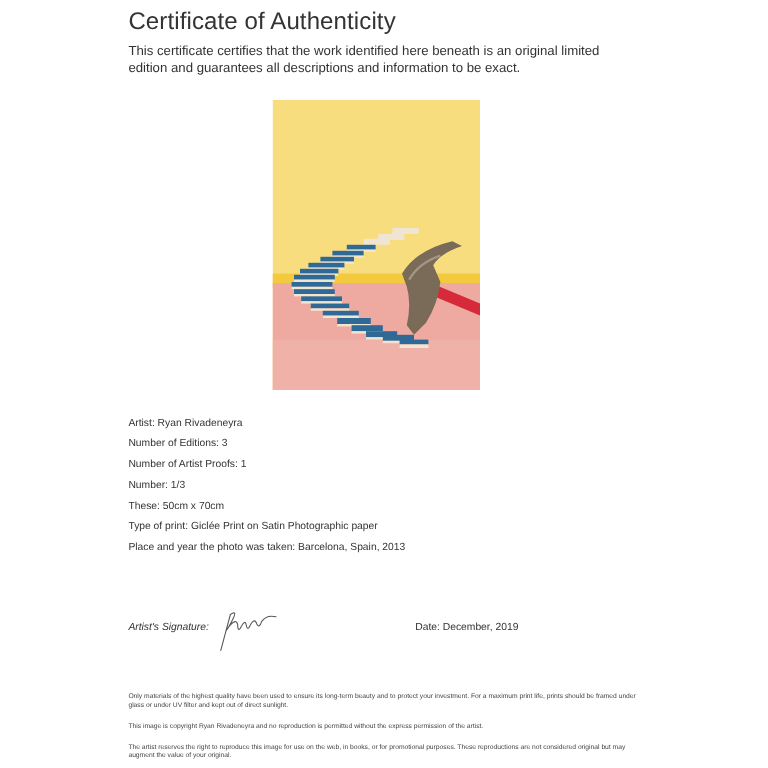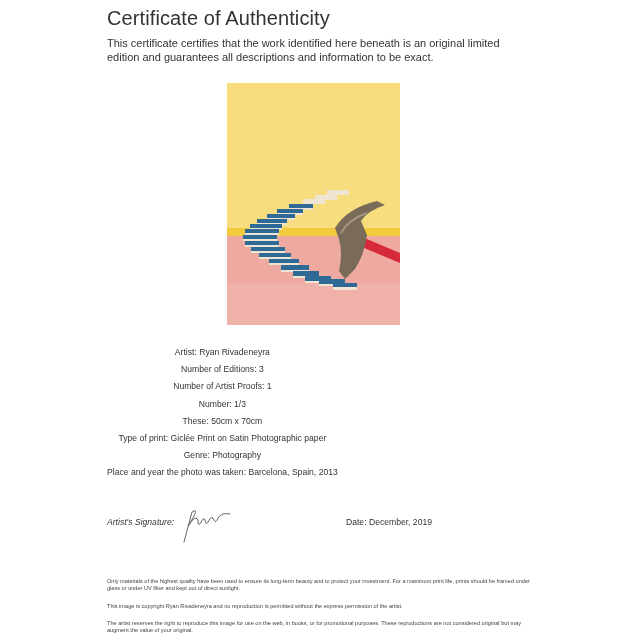--- a/index.html
+++ b/index.html
@@ -2,21 +2,21 @@
 <html><head>
   <meta charset="utf-8">
   <style>
     html, body { margin: 0; padding: 0; background: #ffffff; }
     body { width: 640px; height: 640px; position: relative; overflow: hidden;
       font-family: "Liberation Sans", sans-serif; color: #2a2a2a; }
     .title { position: absolute; left: 107px; top: 7px; font-size: 20px; color: #333; letter-spacing: 0.1px; }
     .intro { position: absolute; left: 107px; top: 36px; width: 420px; font-size: 11px; line-height: 14px; color: #333; }
     .photo { position: absolute; left: 227px; top: 83px; width: 173px; height: 242px; overflow: hidden; }
     .photo svg { display: block; }
-    .details { position: absolute; left: 107px; top: 344px; font-size: 8.6px; color: #333; text-align: center; }
+    .details { position: absolute; left: 107px; top: 344px; font-size: 8.6px; color: #333; }
     .details .row { height: 17.2px; line-height: 17.2px; white-space: nowrap; }
     .sig-label { position: absolute; left: 107px; top: 517px; font-size: 8.6px; color: #333; font-style: italic; }
     .sig { position: absolute; left: 178px; top: 506px; }
     .date { position: absolute; left: 346px; top: 517px; font-size: 8.6px; color: #333; }
     .fine { position: absolute; left: 107px; width: 430px; font-size: 5.6px; line-height: 7.4px; color: #444; }
     .fine1 { top: 578px; }
     .fine2 { top: 603px; }
     .fine3 { top: 620px; }
   </style>
 </head>
@@ -76,21 +76,20 @@
   </svg>
 </div>
 
 <div class="details">
   <div class="row">Artist: Ryan Rivadeneyra</div>
   <div class="row">Number of Editions: 3</div>
   <div class="row">Number of Artist Proofs: 1</div>
   <div class="row">Number: 1/3</div>
   <div class="row">These: 50cm x 70cm</div>
   <div class="row">Type of print: Giclée Print on Satin Photographic paper</div>
-  <div class="row">Genre: Photography</div>
   <div class="row">Place and year the photo was taken: Barcelona, Spain, 2013</div>
 </div>
 
 <div class="sig-label">Artist's Signature:</div>
 <div class="sig">
   <svg width="60" height="40" viewBox="0 0 60 40" xmlns="http://www.w3.org/2000/svg">
     <path d="M6,36 L14,6 Q20,2 16,10 Q12,18 10,20 Q18,8 20,14 Q20,20 22,18 Q26,10 27,14 Q28,20 30,16 Q34,8 36,14 Q38,18 40,12 Q44,6 52,8" stroke="#555" stroke-width="0.9" fill="none" stroke-linecap="round"></path>
   </svg>
 </div>
 <div class="date">Date: December, 2019</div>

